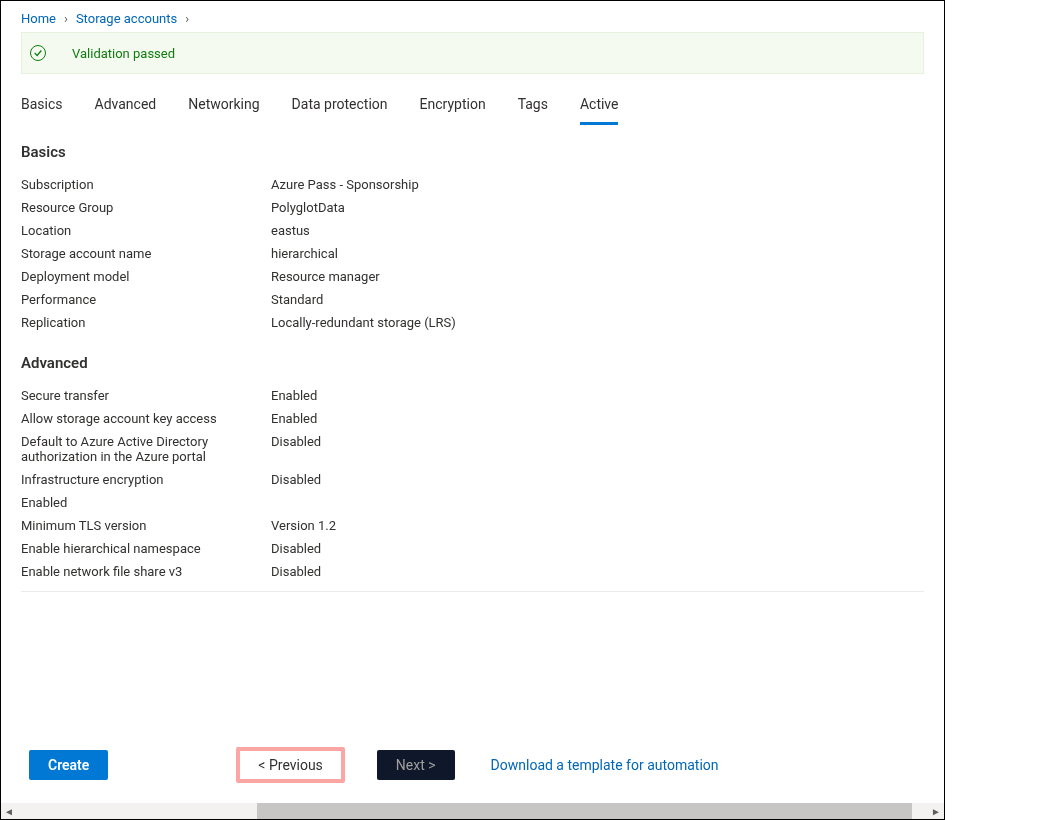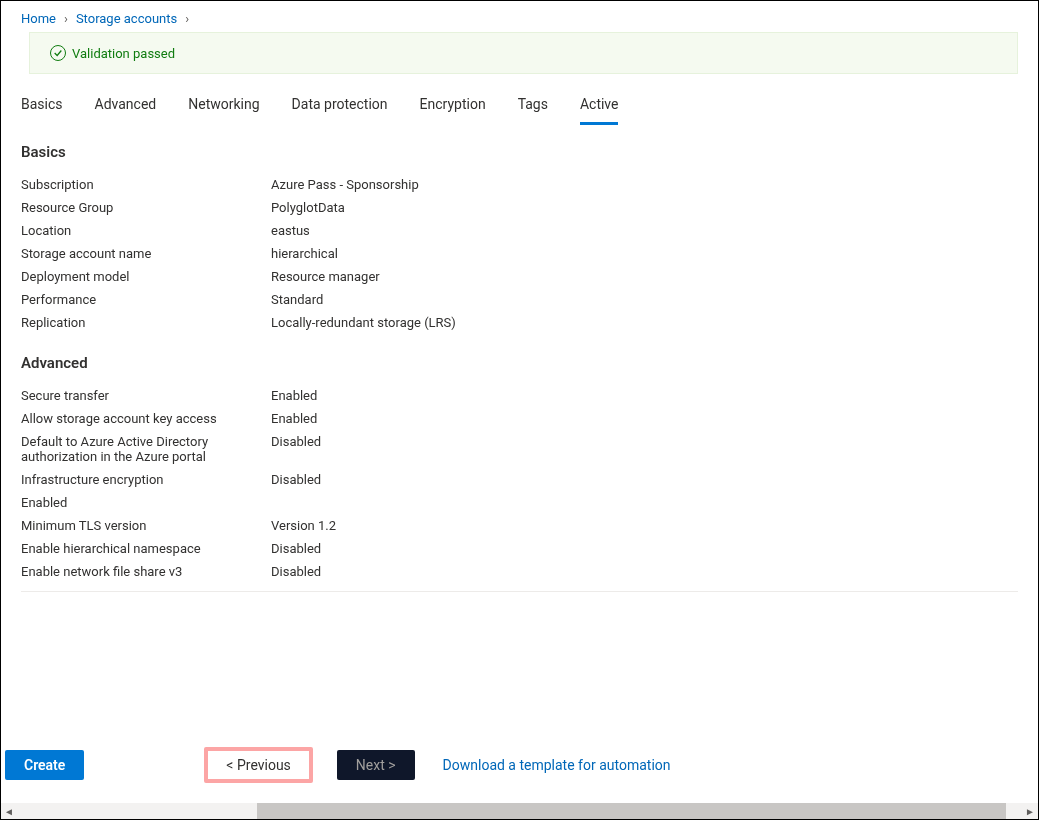--- a/index.html
+++ b/index.html
@@ -5,21 +5,21 @@
   * { box-sizing: border-box; }
   html, body { margin:0; padding:0; height:100%; }
   body {
     font-family: "Segoe UI", -apple-system, BlinkMacSystemFont, Roboto, "Helvetica Neue", sans-serif;
     font-size:13px;
     color:#323130;
     background:#ffffff;
     overflow:hidden;
   }
   .frame {
-    width:1039px;
+    width:945px;
     height:820px;
     border:1px solid #000;
     position:relative;
     display:flex;
     flex-direction:column;
     overflow:hidden;
   }
   .breadcrumb {
     padding:10px 20px 2px 20px;
     font-size:13px;
@@ -42,28 +42,28 @@
     margin:0;
     display:flex;
     align-items:center;
     gap:18px;
   }
   .header-dots { color:#605e5c; letter-spacing:2px; cursor:pointer; }
   .close-btn { cursor:pointer; color:#323130; padding:4px; }
   .close-btn svg { width:14px; height:14px; display:block; }
 
   .validation-banner {
-    margin:4px 20px 16px 28px;
-    padding:12px 20px;
+    margin:4px 20px 16px 20px;
+    padding:12px 8px;
     background:#f5faf0;
     border:1px solid #e6f2dc;
     color:#107c10;
     display:flex;
     align-items:center;
-    gap:6px;
+    gap:26px;
     font-size:13px;
   }
   .validation-banner .chk {
     width:16px; height:16px; border:1.5px solid #107c10; border-radius:50%;
     display:flex; align-items:center; justify-content:center; flex-shrink:0;
   }
   .validation-banner .chk svg { width:10px; height:10px; stroke:#107c10; }
 
   .tabs {
     display:flex;
@@ -115,24 +115,24 @@
   }
   .kv-label { width:250px; color:#323130; padding-right:12px; }
   .kv-value { color:#323130; }
 
   .divider {
     border-top:1px solid #edebe9;
     margin:8px 0 0 0;
   }
 
   .footer {
-    padding:16px 20px 20px 4px;
-    display:flex;
-    align-items:center;
-    gap:0;
+    padding:16px 20px 20px 28px;
+    display:flex;
+    align-items:center;
+    gap:8px;
   }
   .btn {
     font-family:inherit;
     font-size:14px;
     padding:6px 18px;
     border-radius:2px;
     cursor:pointer;
     border:1px solid transparent;
   }
   .btn-primary {

